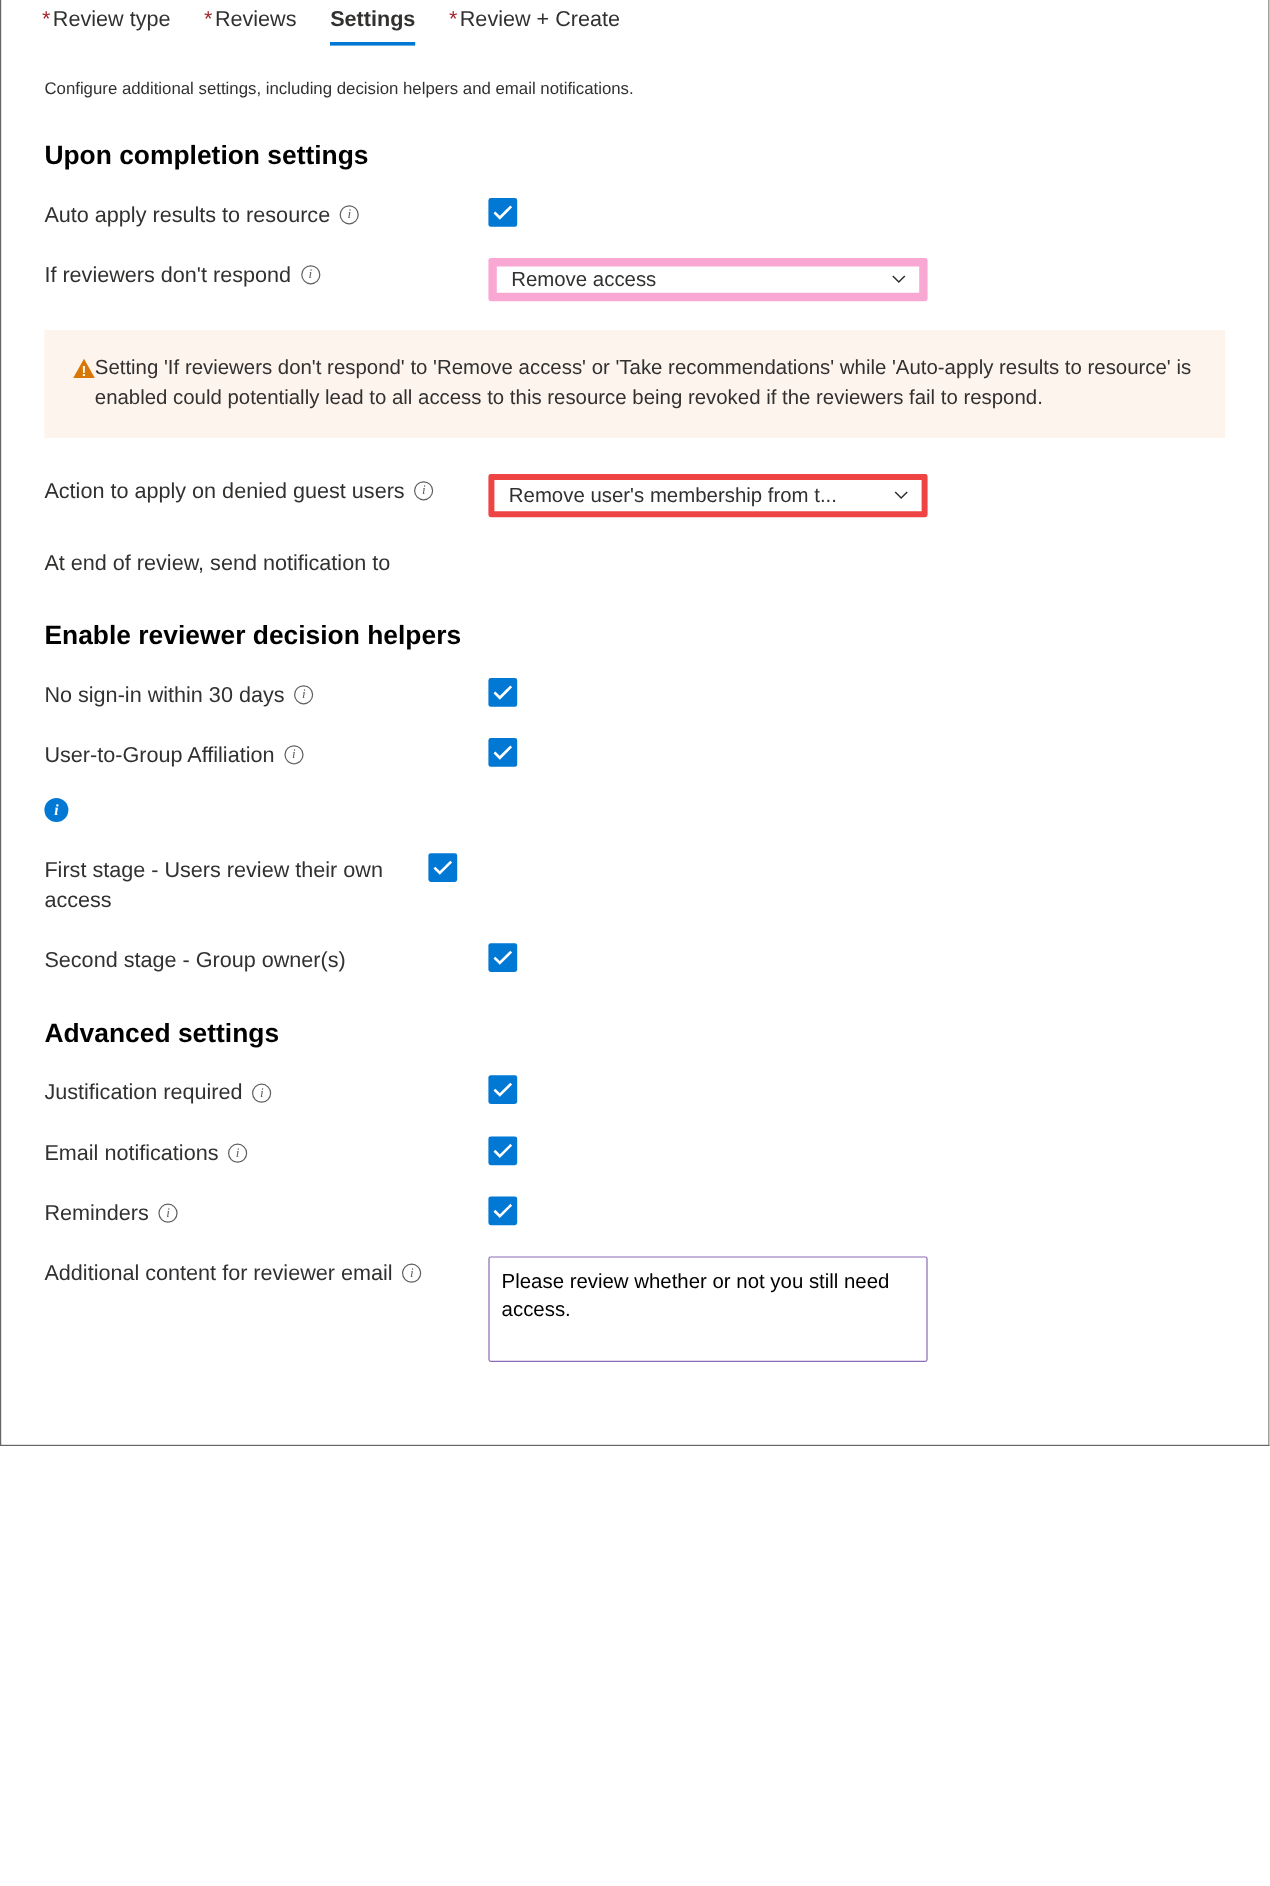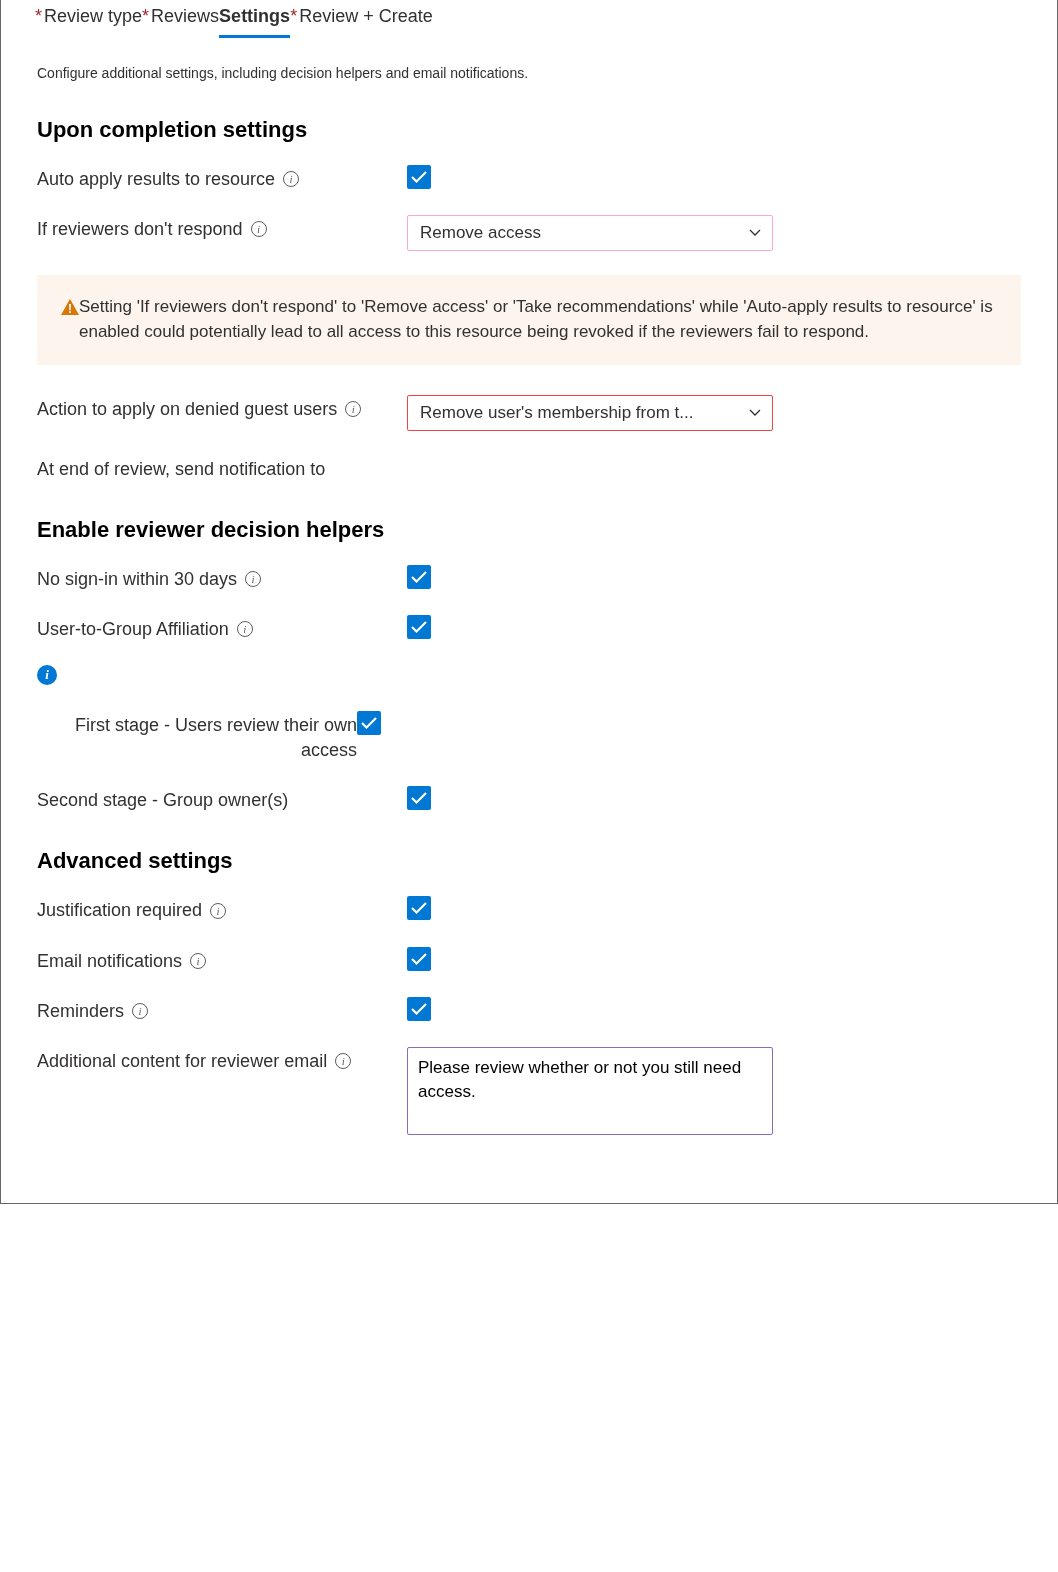--- a/index.html
+++ b/index.html
@@ -15,20 +15,21 @@
       padding: 0;
     }
     .container {
       width: 1058px;
       border: 1px solid #666;
       border-top: none;
       padding: 0 36px 40px 36px;
     }
     .tabs {
       display: flex;
+      gap: 28px;
       padding-top: 2px;
       margin-left: -2px;
     }
     .tab {
       font-size: 18px;
       color: #323130;
       padding: 4px 0 10px 0;
       cursor: pointer;
       position: relative;
     }
@@ -71,21 +72,20 @@
       flex-shrink: 0;
       font-size: 18px;
       color: #323130;
       display: flex;
       align-items: center;
       gap: 8px;
       padding-top: 2px;
     }
     .field-label .lbl-text {
       line-height: 1.35;
-      text-align: right;
     }
     .field-control {
       flex: 1;
     }
     .info-icon {
       display: inline-flex;
       width: 16px;
       height: 16px;
       border: 1px solid #605e5c;
       border-radius: 50%;
@@ -107,32 +107,32 @@
       justify-content: center;
       cursor: pointer;
     }
     .checkbox svg {
       width: 16px;
       height: 14px;
     }
     .select {
       width: 366px;
       height: 36px;
-      border: 1px solid #ef4444;
+      border: 5px solid #ef4444;
       border-radius: 2px;
       display: flex;
       align-items: center;
       justify-content: space-between;
       padding: 0 10px 0 12px;
       font-size: 17px;
       cursor: pointer;
       background: #fff;
     }
     .select.focus {
-      border: 1px solid #f9a8d4;
+      border: 7px solid #f9a8d4;
     }
     .select .sel-text {
       white-space: nowrap;
       overflow: hidden;
       text-overflow: ellipsis;
     }
     .chev {
       width: 14px;
       height: 14px;
       flex-shrink: 0;

